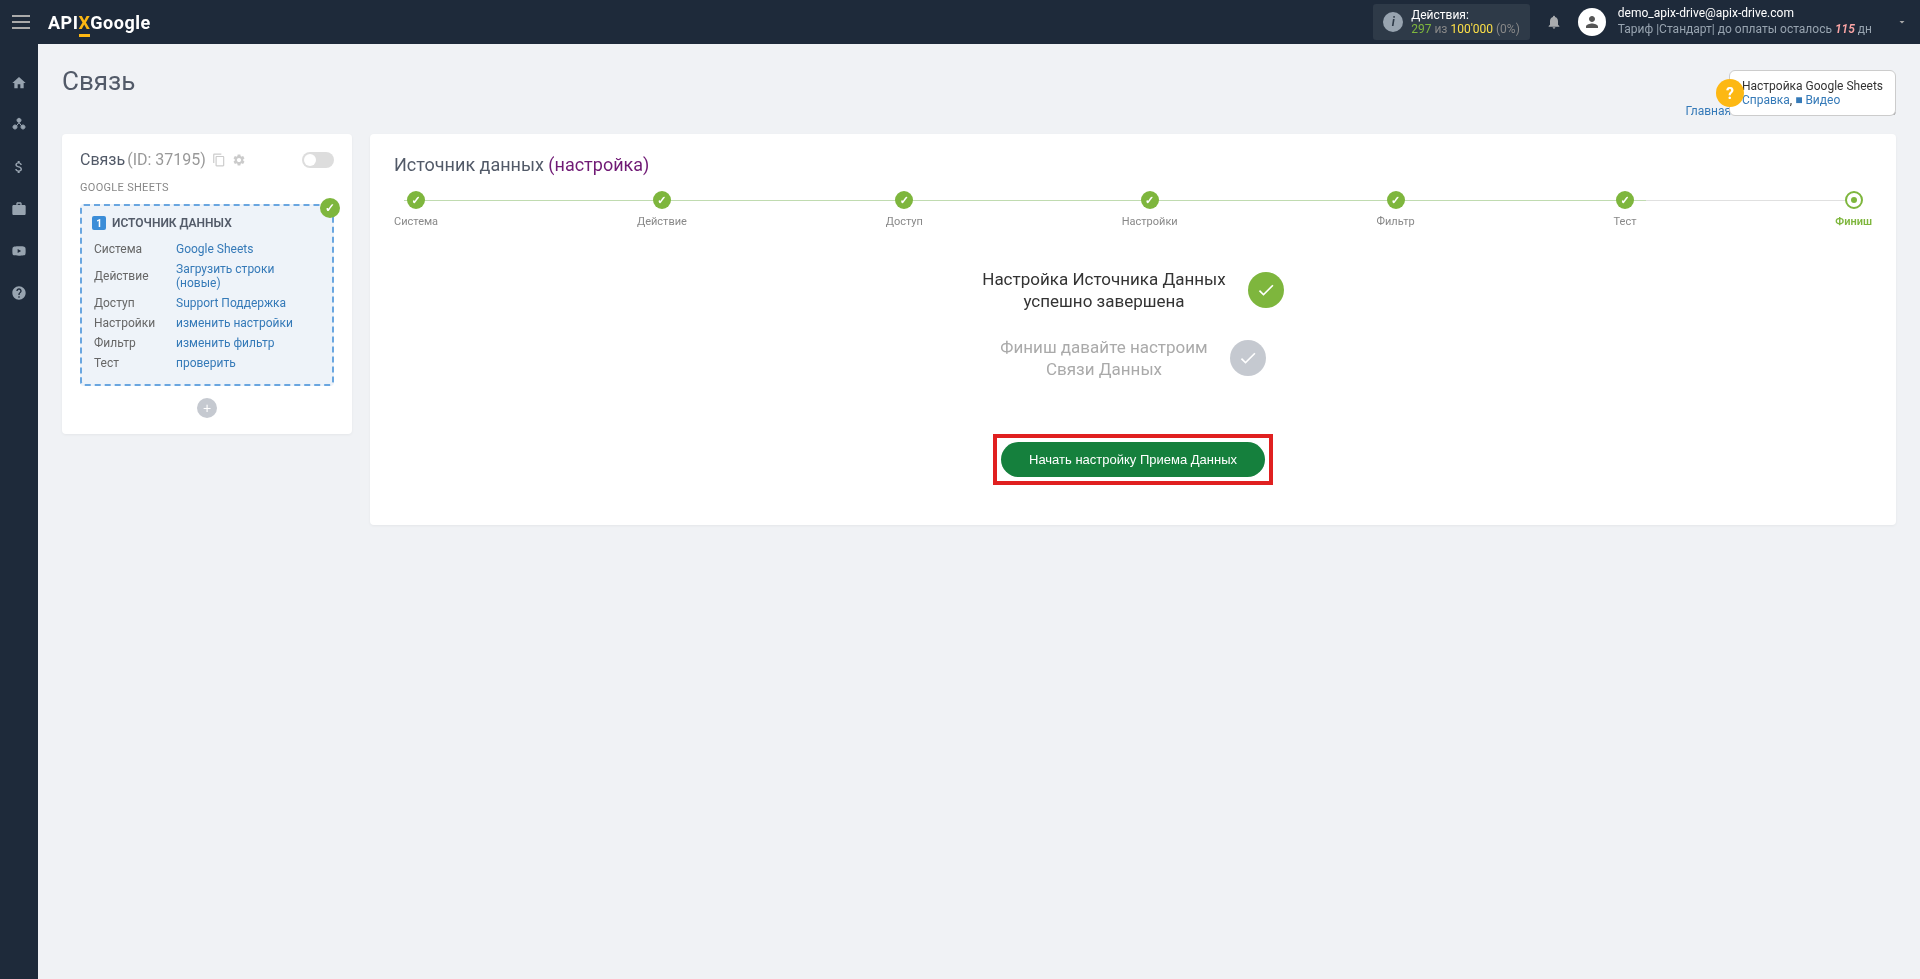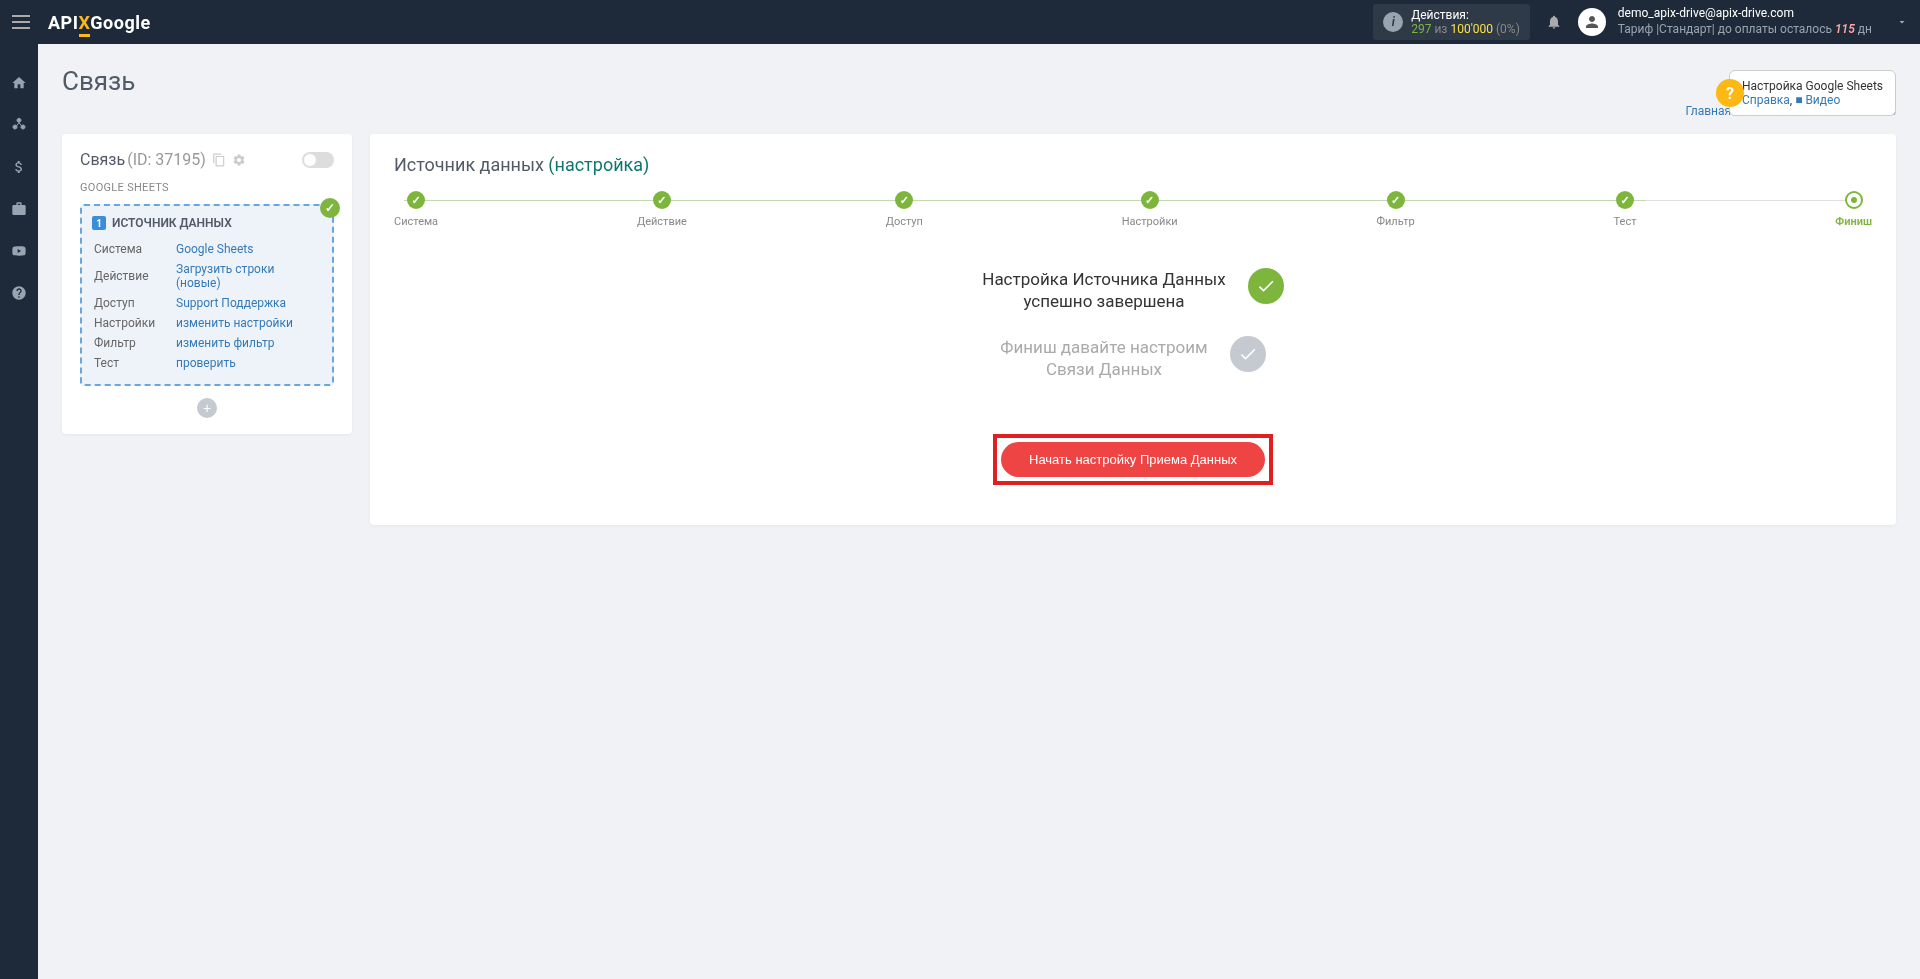--- a/index.html
+++ b/index.html
@@ -67,44 +67,44 @@
 .source-table { width: 100%; font-size: 12px; }
 .source-table td { padding: 2px 0; }
 .source-table td:first-child { color: #666; width: 80px; }
 .source-table td:last-child a { color: #357ab8; text-decoration: none; }
 .add-circle { text-align: center; margin-top: 12px; }
 .add-circle button { width: 20px; height: 20px; border-radius: 50%; background: #c5c9d0; border: none; color: #fff; font-size: 14px; cursor: pointer; }
 
 
 .right-card { flex: 1; padding: 20px 24px 40px; }
 .right-title { font-size: 18px; color: #525a68; margin-bottom: 16px; }
-.right-title .sub { color: #0f766e; font-weight: 400; }
+.right-title .sub { color: #701a75; font-weight: 400; }
 
 .stepper { display: flex; align-items: flex-start; justify-content: space-between; position: relative; margin-bottom: 40px; }
 .step-line { position: absolute; top: 9px; left: 10px; right: 10px; height: 1px; background: #e0e0e0; z-index: 0; }
 .step-line-done { position: absolute; top: 9px; left: 10px; height: 1px; background: #c0dbb0; z-index: 1; }
 .step { text-align: center; font-size: 11px; color: #888; z-index: 2; position: relative; display: flex; flex-direction: column; align-items: center; gap: 6px; }
 .step.done .dot { background: #7eb63d; }
 .step .dot { width: 18px; height: 18px; background: #ddd; border-radius: 50%; display: flex; align-items: center; justify-content: center; color: #fff; font-size: 11px; font-weight: 700; }
 .step.final .dot { background: #fff; border: 2px solid #7eb63d; }
 .step.final .dot::after { content: ''; width: 6px; height: 6px; background: #7eb63d; border-radius: 50%; }
 .step.final { color: #7eb63d; font-weight: 600; }
 
-.status-row { display: flex; align-items: flex-start; justify-content: center; gap: 22px; margin-bottom: 24px; }
+.status-row { display: flex; align-items: center; justify-content: center; gap: 22px; margin-bottom: 24px; }
 .status-text { font-size: 17px; text-align: center; line-height: 1.3; }
 .status-text.done { color: #333; }
 .status-text.pending { color: #aaa; }
 .status-check { width: 36px; height: 36px; border-radius: 50%; display: flex; align-items: center; justify-content: center; flex-shrink: 0; }
 .status-check svg { width: 20px; height: 20px; }
 .status-check.green { background: #7eb63d; }
 .status-check.gray { background: #c5c9d0; }
 
 .cta-wrap { text-align: center; margin-top: 30px; padding: 4px; border: 4px solid #e02020; display: inline-block; }
 .cta-wrap-outer { text-align: center; }
-.cta-btn { background: #ef4444; color: #fff; border: none; border-radius: 20px; padding: 10px 28px; font-size: 13px; cursor: pointer; min-width: 250px; }
+.cta-btn { background: #15803d; color: #fff; border: none; border-radius: 20px; padding: 10px 28px; font-size: 13px; cursor: pointer; min-width: 250px; }
 </style>
 </head>
 <body>
 
 <div class="header">
   <div class="menu-btn">
     <span></span>
       <span></span>
       <span></span>
   </div>

